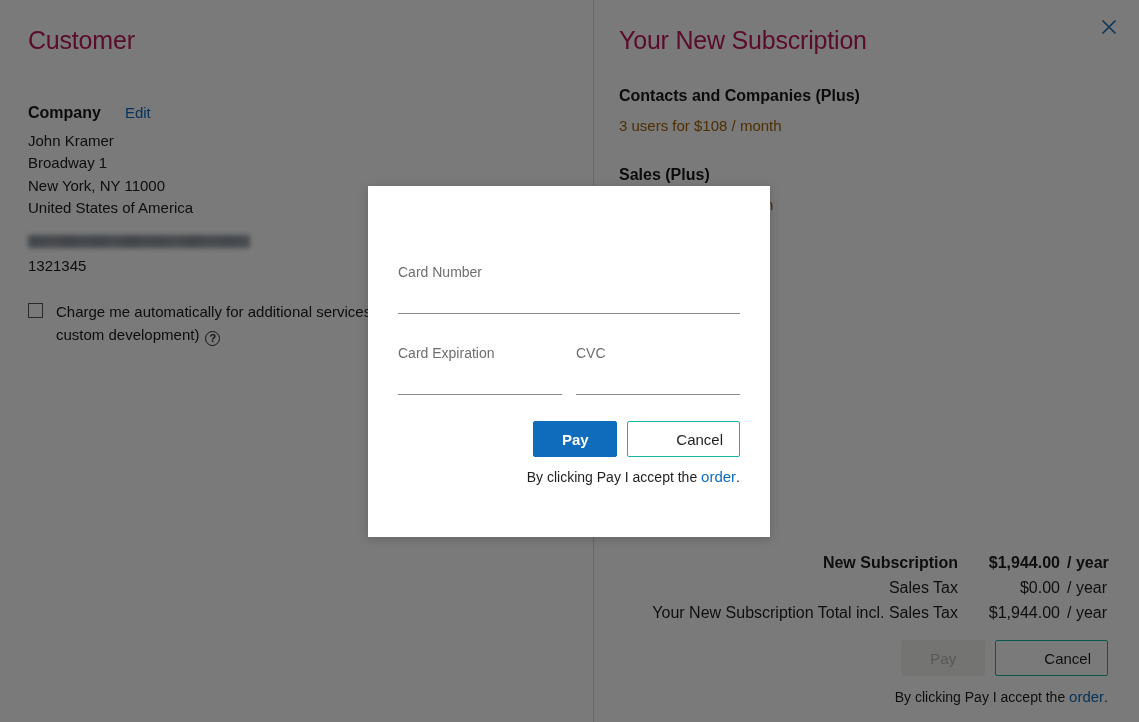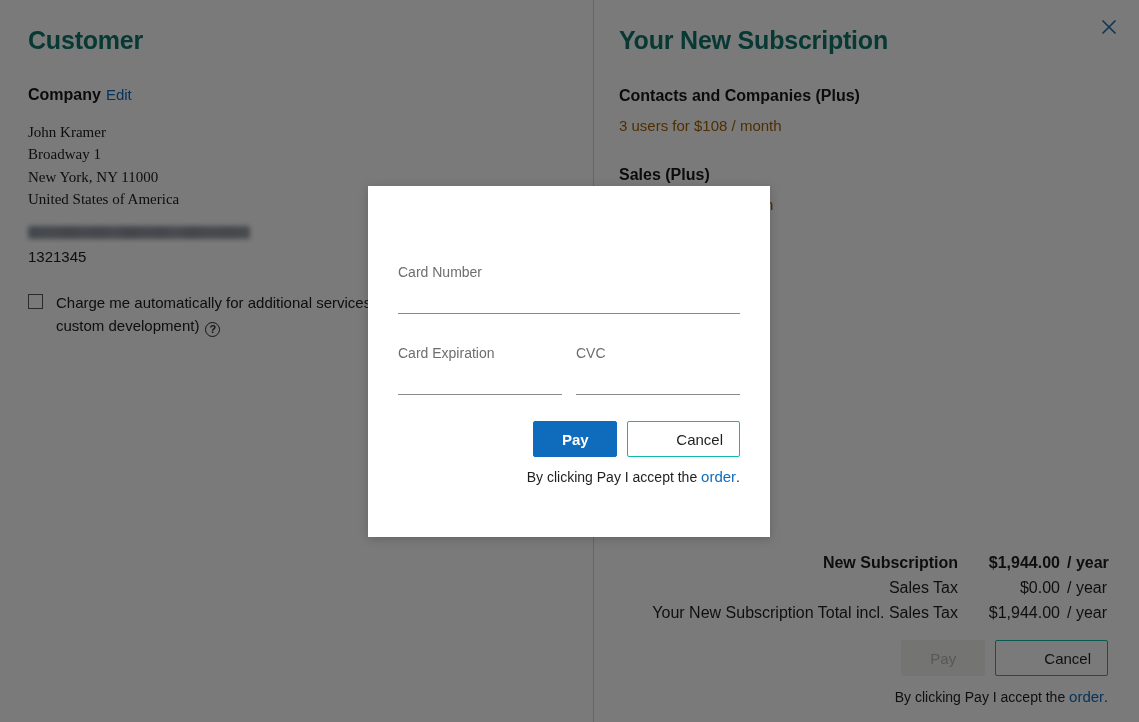--- a/index.html
+++ b/index.html
@@ -37,49 +37,48 @@
   
   .left-col {
     position: absolute;
     left: 28px;
     top: 26px;
     width: 540px;
   }
 
   .h1 {
     font-size: 25px;
-    font-weight: 700;
+    font-weight: 400;
     letter-spacing: -0.2px;
-    color: #0f766e;
+    color: #be185d;
   }
 
   .company-row {
-    margin-top: 31px;
+    margin-top: 49px;
     display: flex;
     align-items: baseline;
-    gap: 5px;
+    gap: 24px;
   }
   .company-label {
     font-size: 16px;
     font-weight: 700;
     color: #171717;
   }
   .link {
     color: #0f6cbd;
     font-size: 15px;
     text-decoration: none;
     cursor: pointer;
   }
 
   .addr {
-    margin-top: 17px;
+    margin-top: 8px;
     font-size: 15px;
     line-height: 22.3px;
     color: #202020;
-    font-family: Liberation Serif, serif;
   }
   .addr div { white-space: nowrap; }
 
   .email-redacted {
     margin-top: 16px;
     height: 13px;
     width: 222px;
     background: linear-gradient(90deg,
       #6c7a86 0%, #6f7d89 6%, #7a7f86 12%, #67737f 18%, #75808a 25%,
       #6b7884 32%, #7b848c 39%, #66727e 46%, #778088 53%, #6d7a86 60%,

